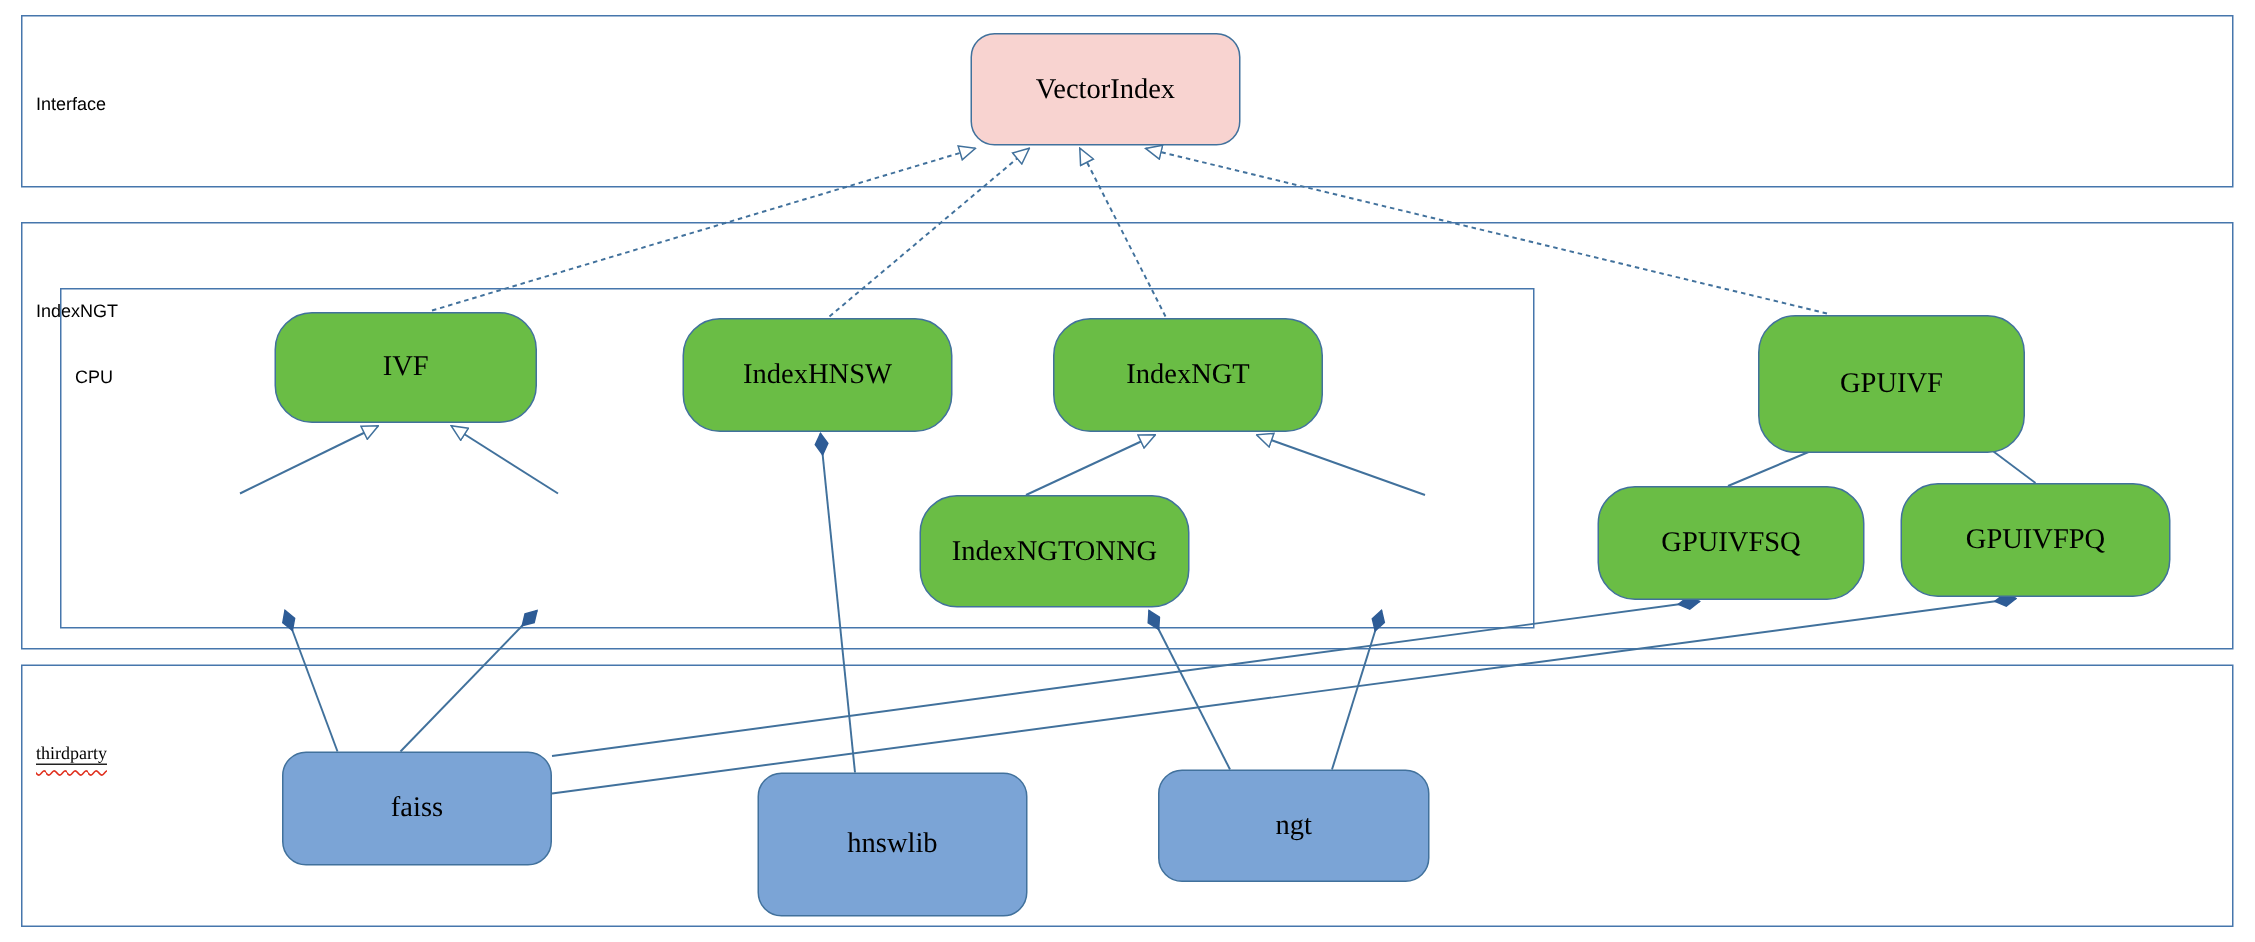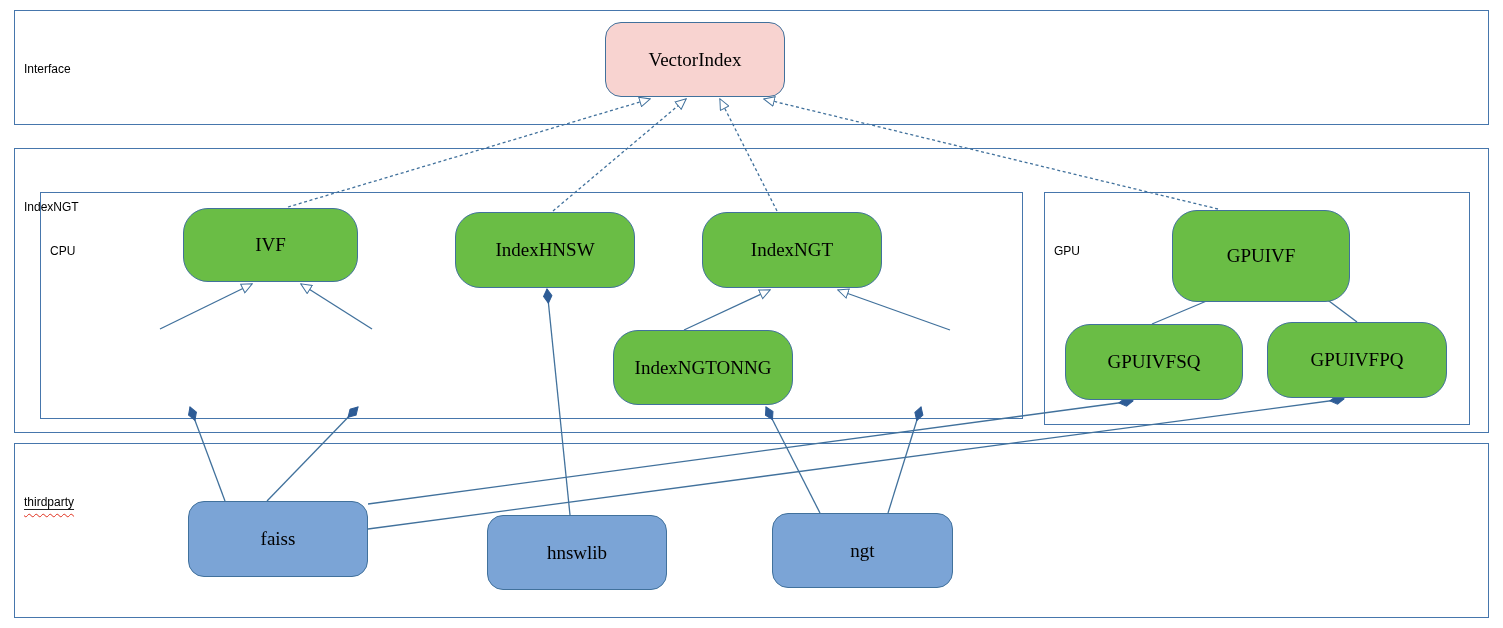--- a/index.html
+++ b/index.html
@@ -6,60 +6,57 @@
   #canvas{position:relative;width:1503px;height:628px;background:#fff;
           font-family:"Liberation Sans",sans-serif;overflow:hidden;}
 
   
   .container{position:absolute;box-sizing:border-box;background:transparent;
              border:1.6px solid var(--container-border,#4676ac);z-index:0;}
   .container.inner{border-width:1.2px;}
   .clabel{position:absolute;top:6px;left:9px;font-size:12px;color:#000;
           font-family:"Liberation Sans",sans-serif;white-space:nowrap;margin-top:45px;}
   .spell{text-decoration:underline wavy var(--spellcheck-red,#e0301e);
-         text-decoration-thickness:1px;text-underline-offset:7px;}
+         text-decoration-thickness:1px;text-underline-offset:7px;font-family:Liberation Serif, serif;}
   .spell .inner-ul{text-decoration:underline solid #222;
          text-decoration-thickness:1px;text-underline-offset:3px;}
 
   
   #edges{position:absolute;left:0;top:0;z-index:1;}
   #edges line{stroke:var(--connector-blue,#41719c);stroke-width:1.3;fill:none;}
   #edges line.dash{stroke-dasharray:3 2.6;}
   .tri{fill:#ffffff;stroke:var(--connector-blue,#41719c);stroke-width:1;}
   .dia{fill:var(--diamond-fill,#2e5c96);stroke:var(--diamond-fill,#2e5c96);}
 
   
   .node{position:absolute;box-sizing:border-box;z-index:2;
         border:1.4px solid var(--node-border,#41719c);border-radius:16px;
         display:flex;align-items:center;justify-content:center;
         font-family:"Liberation Serif",serif;font-size:19px;color:#000;}
   .node.green{background:var(--node-green,#6abd45);border-radius:25px;}
-  .node.pink{background:var(--interface-pink,#f8d3d0);}
+  .node.pink{background:var(--interface-pink,#f8d3d0);margin-left:42px;}
   .node.blue{background:var(--thirdparty-blue,#7ba4d6);}
 </style>
 </head>
 <body>
 
 <div id="canvas">
 
   <div class="container" style="left:14px;top:10px;width:1475px;height:115px">
     <span class="clabel">Interface</span>
   </div>
 
   <div class="container" style="left:14px;top:148px;width:1475px;height:285px">
     <span class="clabel">IndexNGT</span>
   </div>
 
   <div class="container inner" style="left:40px;top:192px;width:983px;height:227px">
     <span class="clabel">CPU</span>
   </div>
 
-  <div class="container inner" style="left:1044px;top:192px;width:426px;height:233px">
-    <span class="clabel">GPU</span>
-  </div>
 
   <div class="container" style="left:14px;top:443px;width:1475px;height:175px">
     <span class="clabel spell"><span class="inner-ul">thirdparty</span></span>
   </div>
 
   <svg id="edges" width="1503" height="628" viewBox="0 0 1503 628">
     <defs>
       <marker id="tri" viewBox="0 0 12 11" markerWidth="12" markerHeight="11" refX="11" refY="5.5" orient="auto" markerUnits="userSpaceOnUse">
         <path class="tri" d="M0.7,0.7 L11.3,5.5 L0.7,10.3 Z"></path>
       </marker>
@@ -146,20 +143,20 @@
   <div class="node green" style="left:1065px;top:324px;width:178px;height:76px">
     <span>GPUIVFSQ</span>
   </div>
   <div class="node green" style="left:1267px;top:322px;width:180px;height:76px">
     <span>GPUIVFPQ</span>
   </div>
 
   <div class="node blue" style="left:188px;top:501px;width:180px;height:76px">
     <span>faiss</span>
   </div>
-  <div class="node blue" style="left:487px;top:515px;width:180px;height:75px">
+  <div class="node blue" style="left:505px;top:515px;width:180px;height:96px">
     <span>hnswlib</span>
   </div>
   <div class="node blue" style="left:772px;top:513px;width:181px;height:75px">
     <span>ngt</span>
   </div>
 
 </div>
 
 </body></html>

